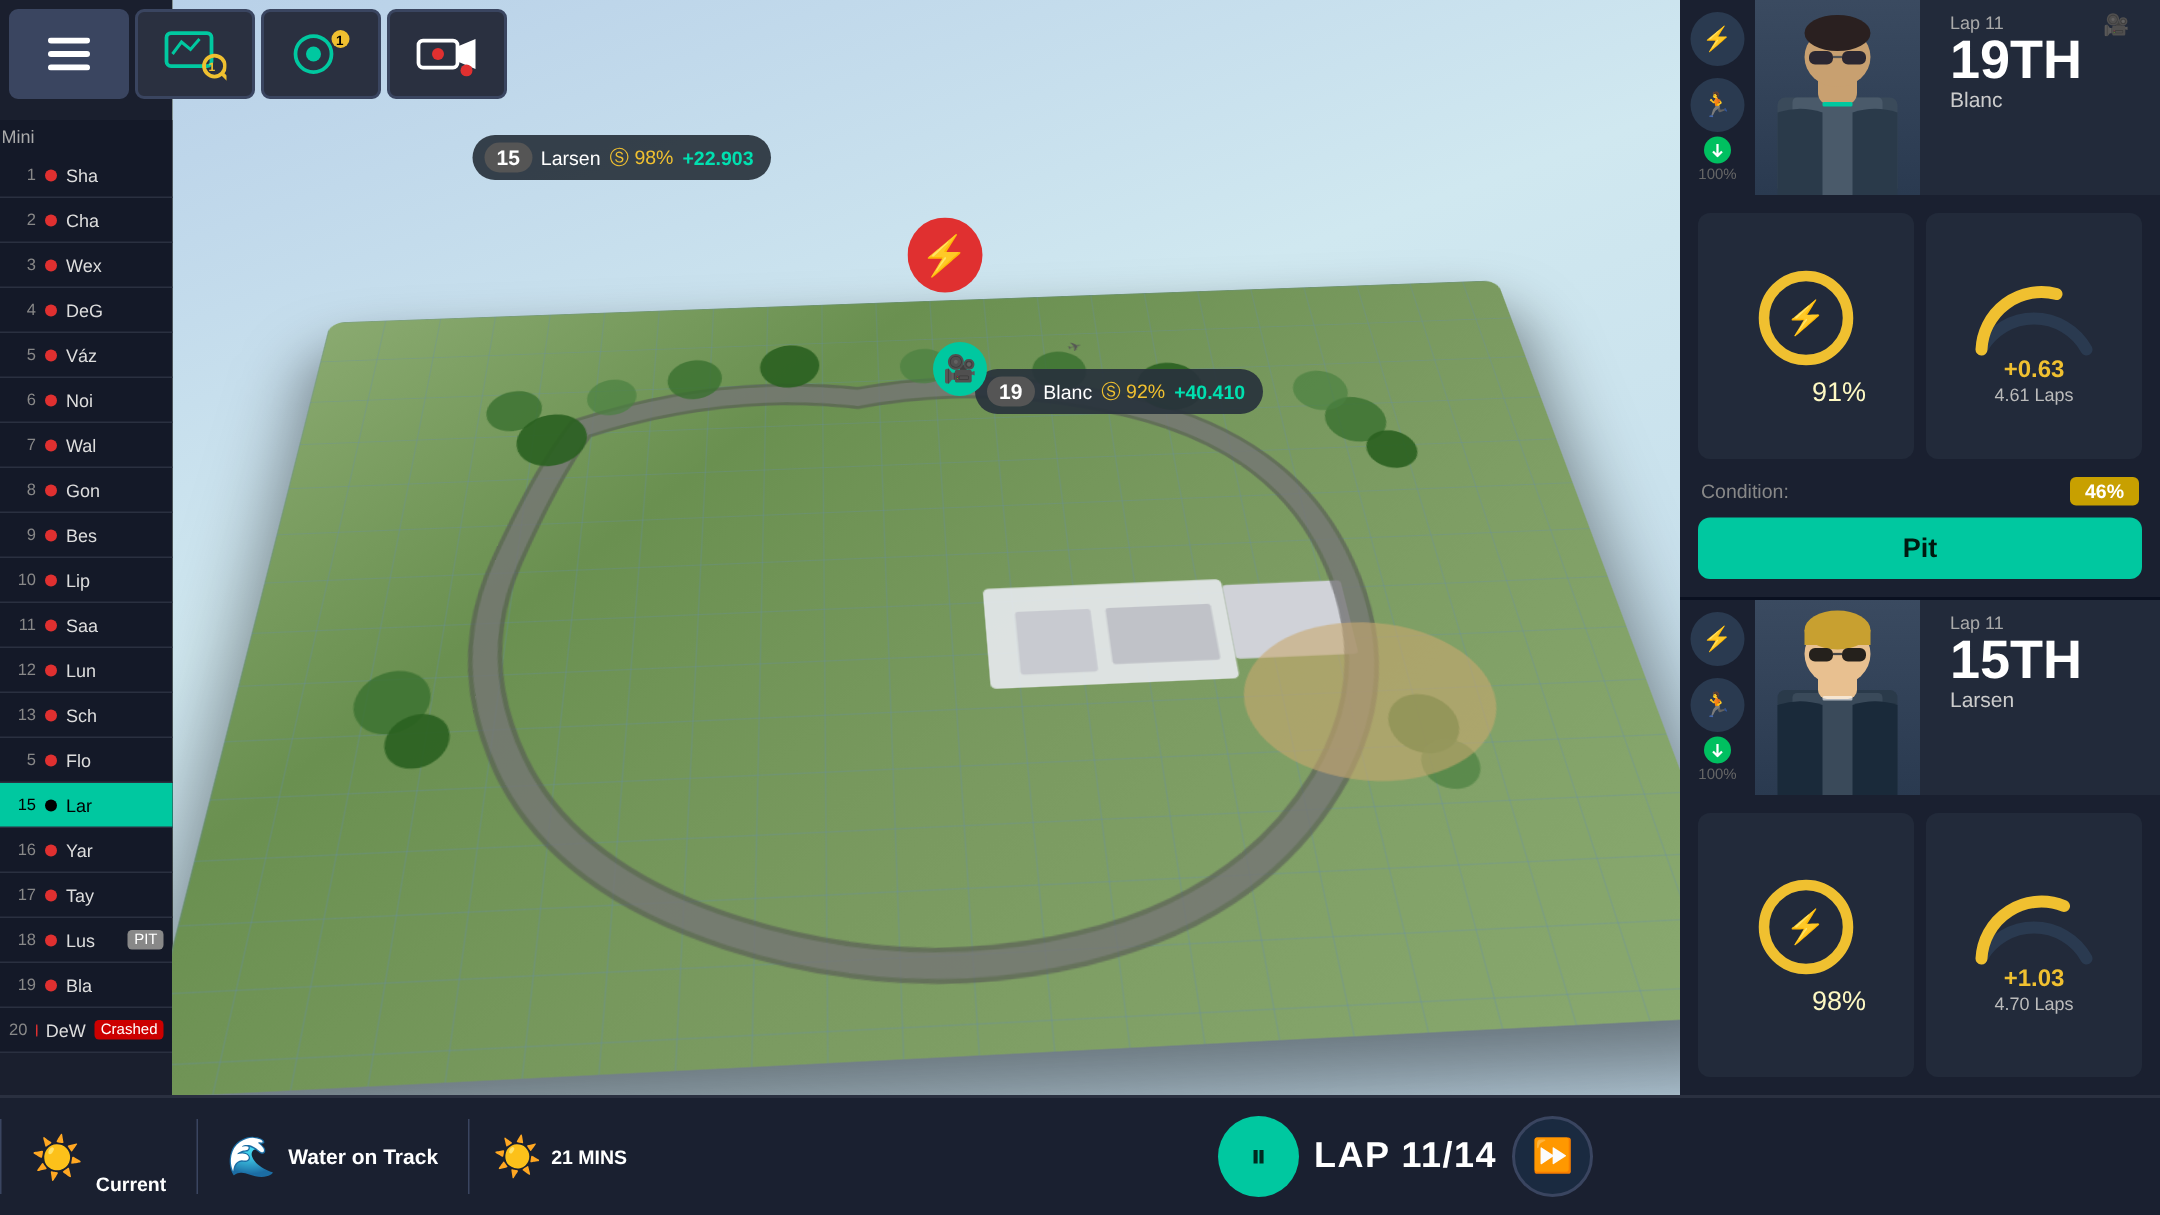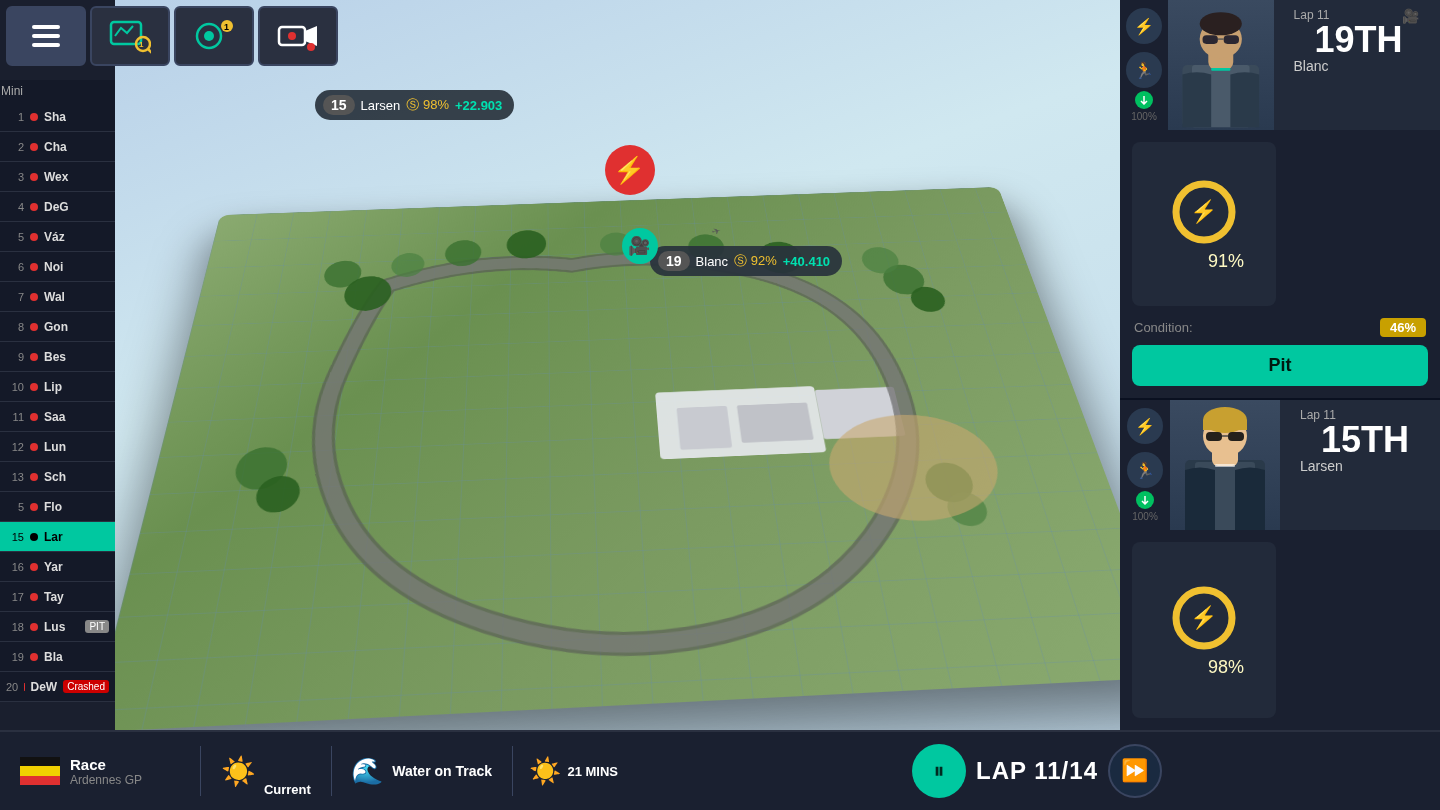--- a/index.html
+++ b/index.html
@@ -70,21 +70,21 @@
       text-align: right;
     }
     .dot {
       width: 8px; height: 8px;
       border-radius: 50%;
       background: #e63333;
     }
     .name {
       color: #ddd;
       font-size: 12px;
-      font-weight: bold;
+      font-weight: normal;
       flex: 1;
     }
     .badge {
       font-size: 10px;
       color: #999;
       background: #2a3040;
       padding: 1px 4px;
       border-radius: 3px;
     }
     .badge.pit { background: #888; color: #fff; }
@@ -366,21 +366,20 @@
     }
     .driver-lap {
       color: #aaa;
       font-size: 12px;
     }
     .driver-pos {
       color: #fff;
       font-size: 36px;
       font-weight: 900;
       line-height: 1;
-      margin-left: 21px;
     }
     .driver-name {
       color: #ccc;
       font-size: 14px;
     }
 
     
     .gauges {
       display: grid;
       grid-template-columns: 1fr 1fr;
@@ -677,31 +676,20 @@
   <div class="map-label" style="top:246px;left:535px;">
     <span class="num">19</span>
     <span>Blanc</span>
     <span class="s-badge">Ⓢ 92%</span>
     <span class="gap">+40.410</span>
   </div>
 </div>
 
 <div class="bottom-bar">
 
-  <div class="flag-section">
-    <div class="flag">
-      <div class="flag-top"></div>
-      <div class="flag-mid"></div>
-      <div class="flag-bot"></div>
-    </div>
-    <div class="race-info">
-      <div class="race-label">Race</div>
-      <div class="race-sub">Ardennes GP</div>
-    </div>
-  </div>
 
   <div class="bottom-divider"></div>
 
   <div class="weather-section">
     <div class="weather-icon">☀️</div>
     <div class="weather-text">
       <span class="weather-label">Current</span>
     </div>
   </div>
 
@@ -794,20 +782,29 @@
         <div style="position:relative;width:70px;height:70px;">
           <svg width="70" height="70" viewBox="0 0 70 70">
             <circle cx="35" cy="35" r="28" fill="none" stroke="#2a3a50" stroke-width="7"></circle>
             <circle cx="35" cy="35" r="28" fill="none" stroke="#f0c030" stroke-width="7" stroke-dasharray="176 176" stroke-dashoffset="0" stroke-linecap="round" transform="rotate(-90 35 35)"></circle>
           </svg>
           <div style="position:absolute;top:50%;left:50%;transform:translate(-50%,-50%);color:#f0c030;font-size:22px;">⚡</div>
         </div>
         <div class="gauge-pct">91%</div>
       </div>
 
+      <div class="gauge-box">
+
+        <svg class="arc-svg" viewBox="0 0 90 60">
+          <path d="M10,55 A40,40 0 0,1 80,55" fill="none" stroke="#2a3a50" stroke-width="8" stroke-linecap="round"></path>
+          <path d="M10,55 A40,40 0 0,1 60,18" fill="none" stroke="#f0c030" stroke-width="8" stroke-linecap="round"></path>
+        </svg>
+        <div class="gauge-delta">+0.63</div>
+        <div class="gauge-laps">4.61 Laps</div>
+      </div>
     </div>
 
     <div class="condition-row">
       <span class="condition-label">Condition:</span>
       <span class="condition-value">46%</span>
     </div>
 
     <button class="pit-btn">Pit</button>
   </div>
 
@@ -874,20 +871,28 @@
         <div style="position:relative;width:70px;height:70px;">
           <svg width="70" height="70" viewBox="0 0 70 70">
             <circle cx="35" cy="35" r="28" fill="none" stroke="#2a3a50" stroke-width="7"></circle>
             <circle cx="35" cy="35" r="28" fill="none" stroke="#f0c030" stroke-width="7" stroke-dasharray="176 176" stroke-dashoffset="0" stroke-linecap="round" transform="rotate(-90 35 35)"></circle>
           </svg>
           <div style="position:absolute;top:50%;left:50%;transform:translate(-50%,-50%);color:#f0c030;font-size:22px;">⚡</div>
         </div>
         <div class="gauge-pct">98%</div>
       </div>
 
+      <div class="gauge-box">
+        <svg class="arc-svg" viewBox="0 0 90 60">
+          <path d="M10,55 A40,40 0 0,1 80,55" fill="none" stroke="#2a3a50" stroke-width="8" stroke-linecap="round"></path>
+          <path d="M10,55 A40,40 0 0,1 65,20" fill="none" stroke="#f0c030" stroke-width="8" stroke-linecap="round"></path>
+        </svg>
+        <div class="gauge-delta">+1.03</div>
+        <div class="gauge-laps">4.70 Laps</div>
+      </div>
     </div>
 
     <div class="condition-row">
       <span class="condition-label">Condition:</span>
       <span class="condition-value amber">25%</span>
     </div>
 
     <button class="pit-btn" style="margin-top:auto;">Pit</button>
   </div>
 </div>

